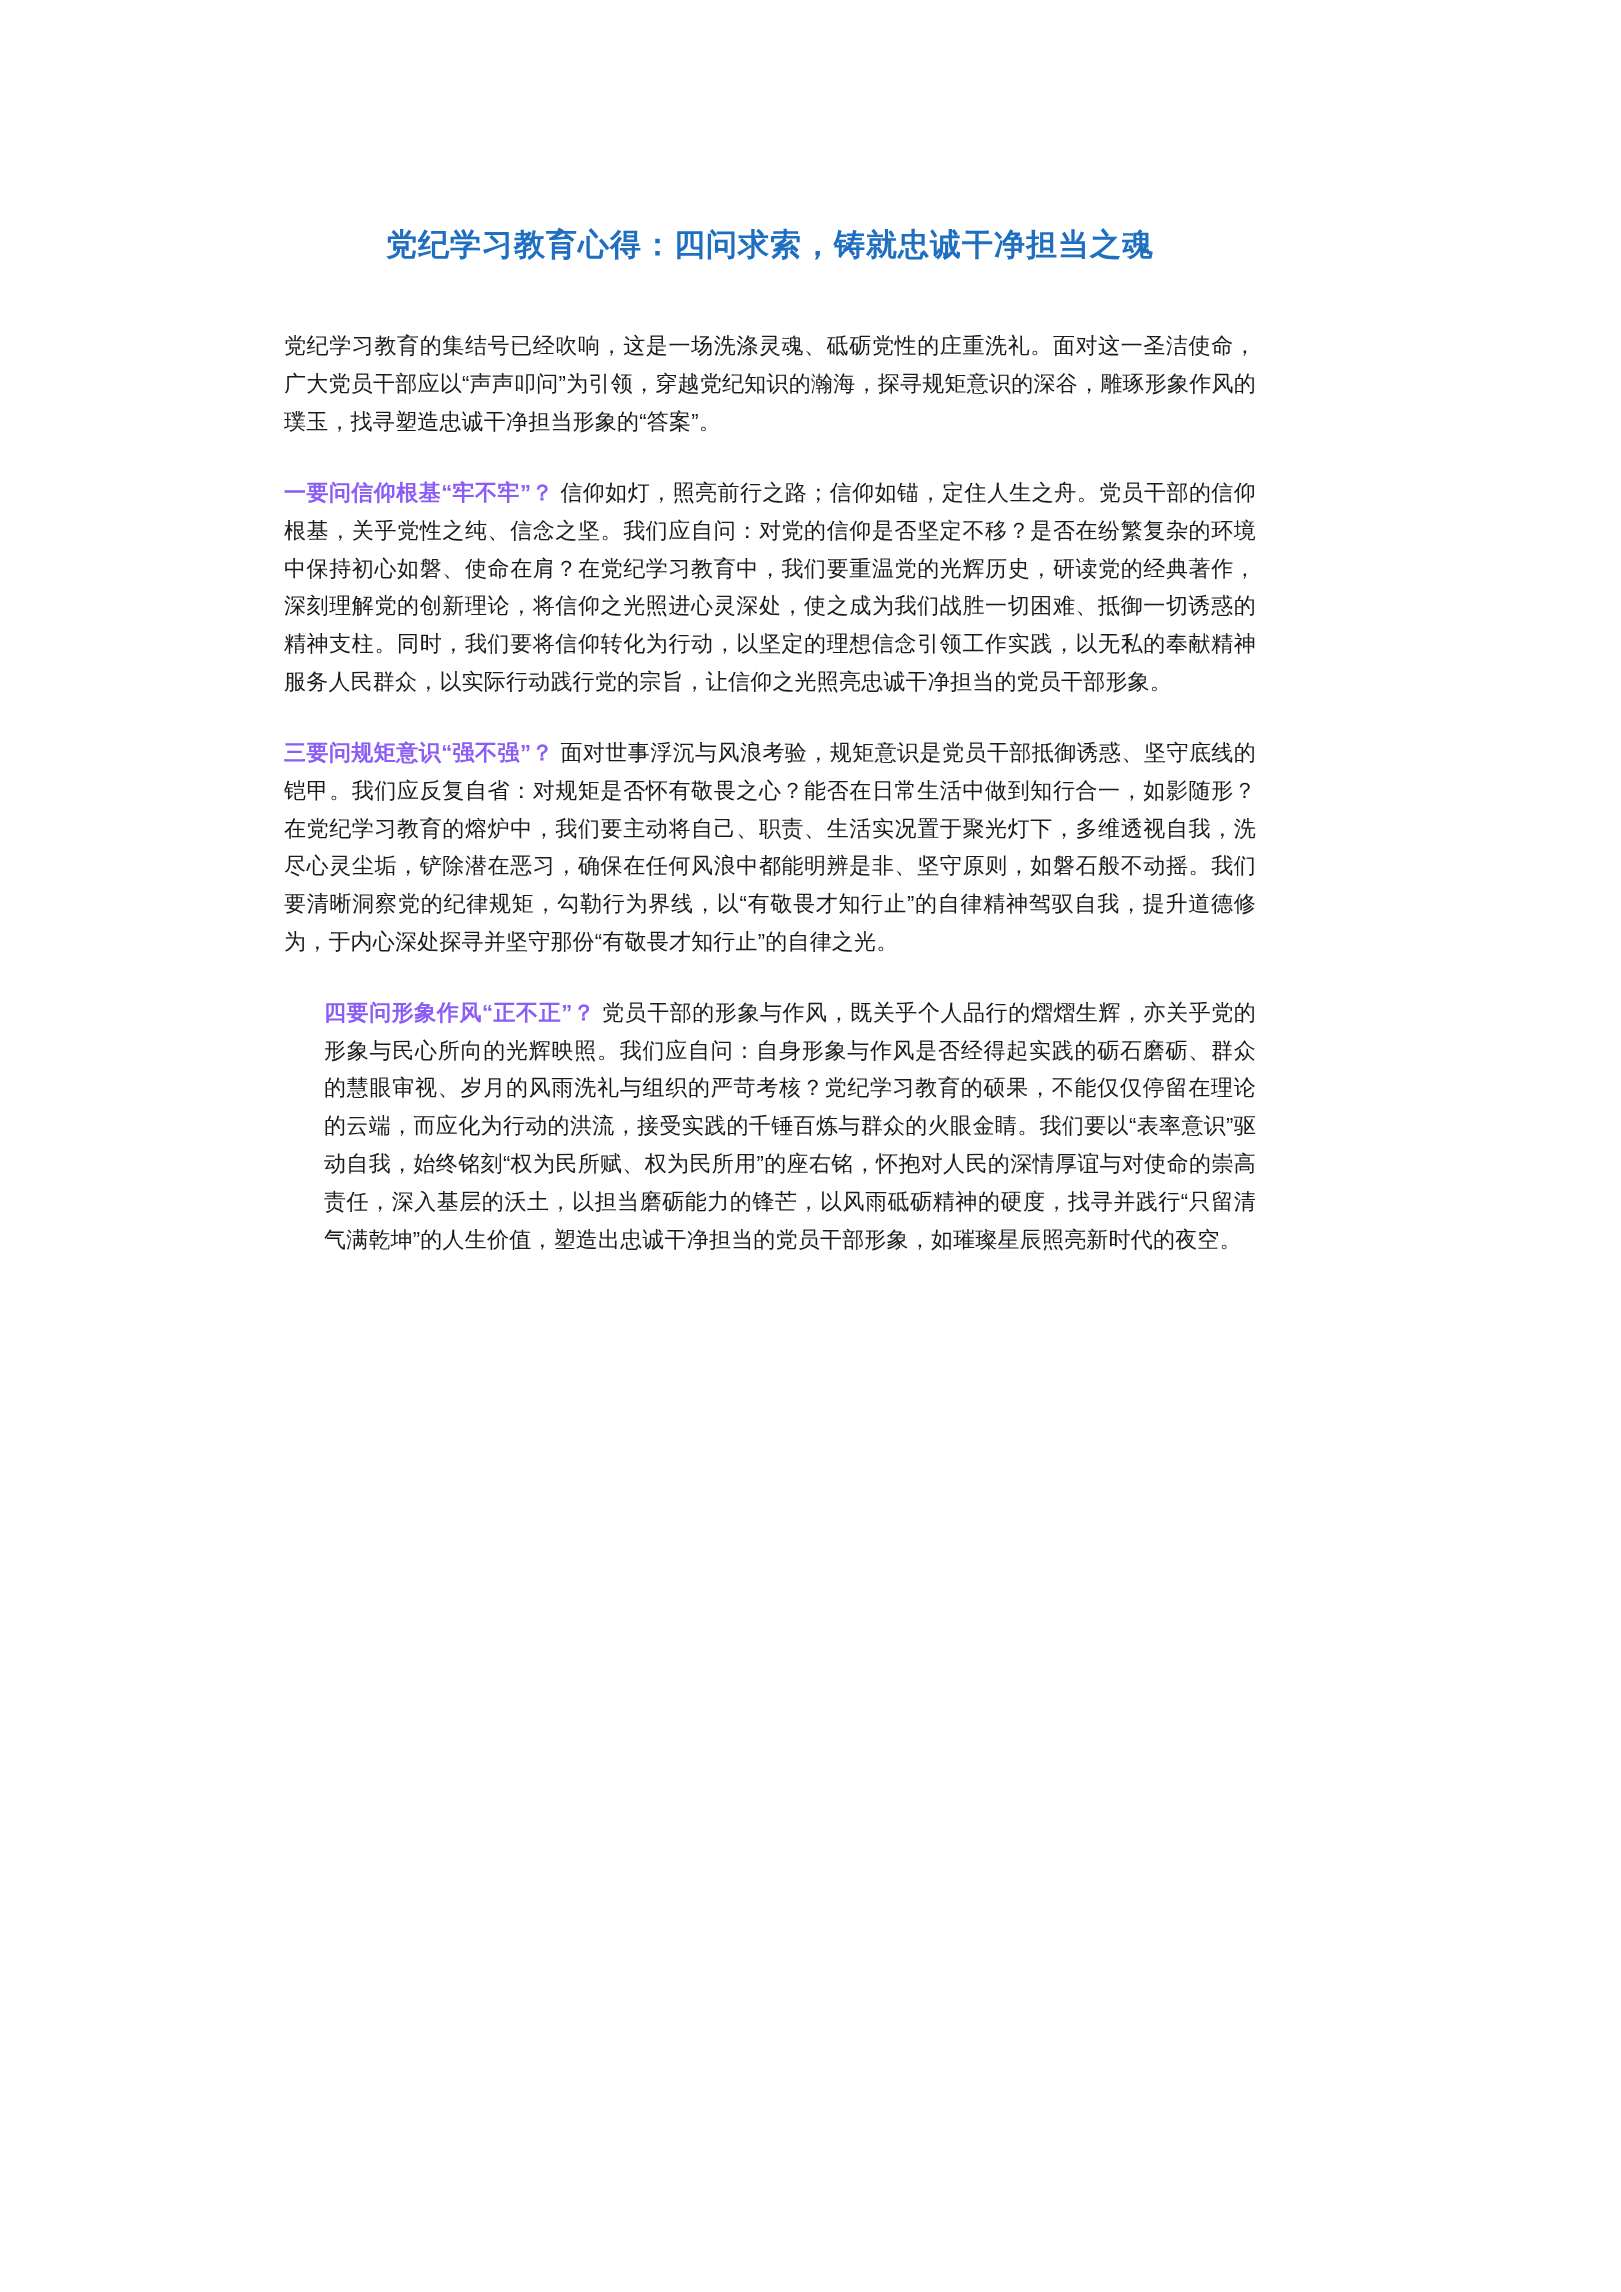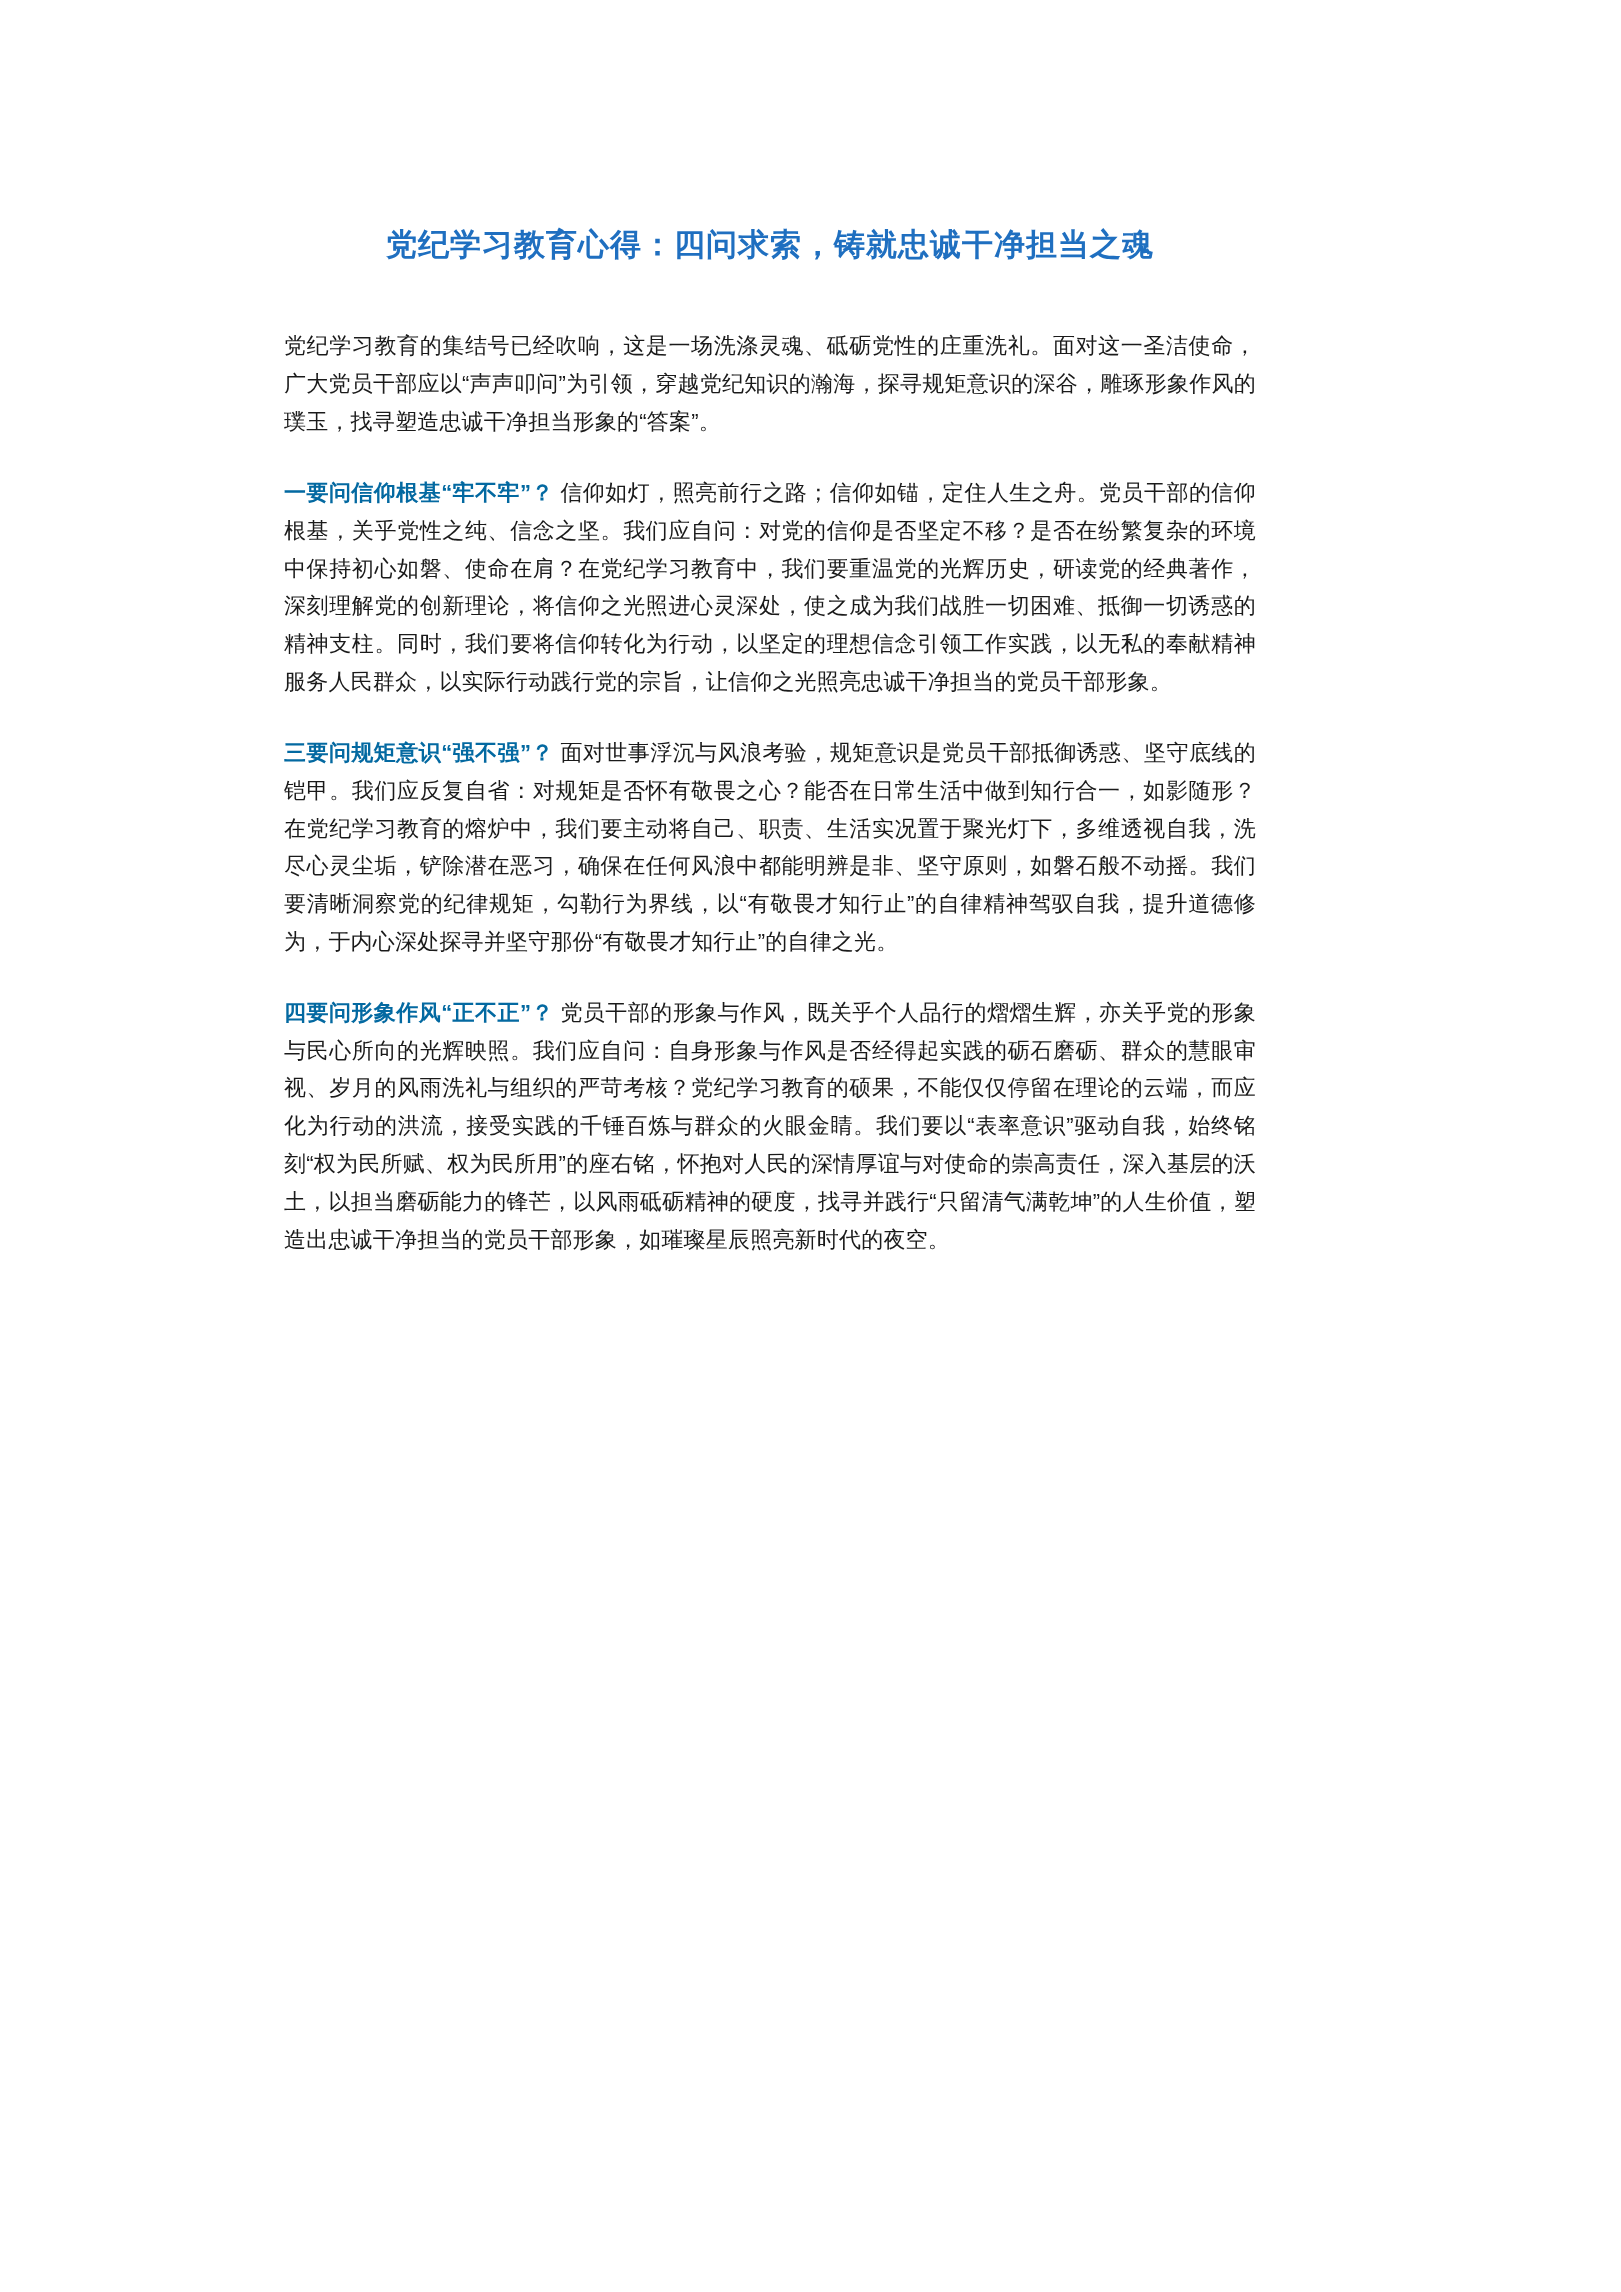--- a/index.html
+++ b/index.html
@@ -33,23 +33,24 @@
     font-size: 22px;
     line-height: 1.72;
     text-align: justify;
     text-justify: inter-ideograph;
     margin: 0 0 33px 0;
     color: #1a1a1a;
     letter-spacing: 0.2px;
   }
   .para:last-child {
     margin-bottom: 0;
+    margin-left: 40px;
   }
   .lead {
-    color: #0369a1;
+    color: #8b5cf6;
     font-weight: bold;
   }
   .lead::after {
     content: "";
   }
 </style>
 </head>
 <body>
 
 <div class="page">

